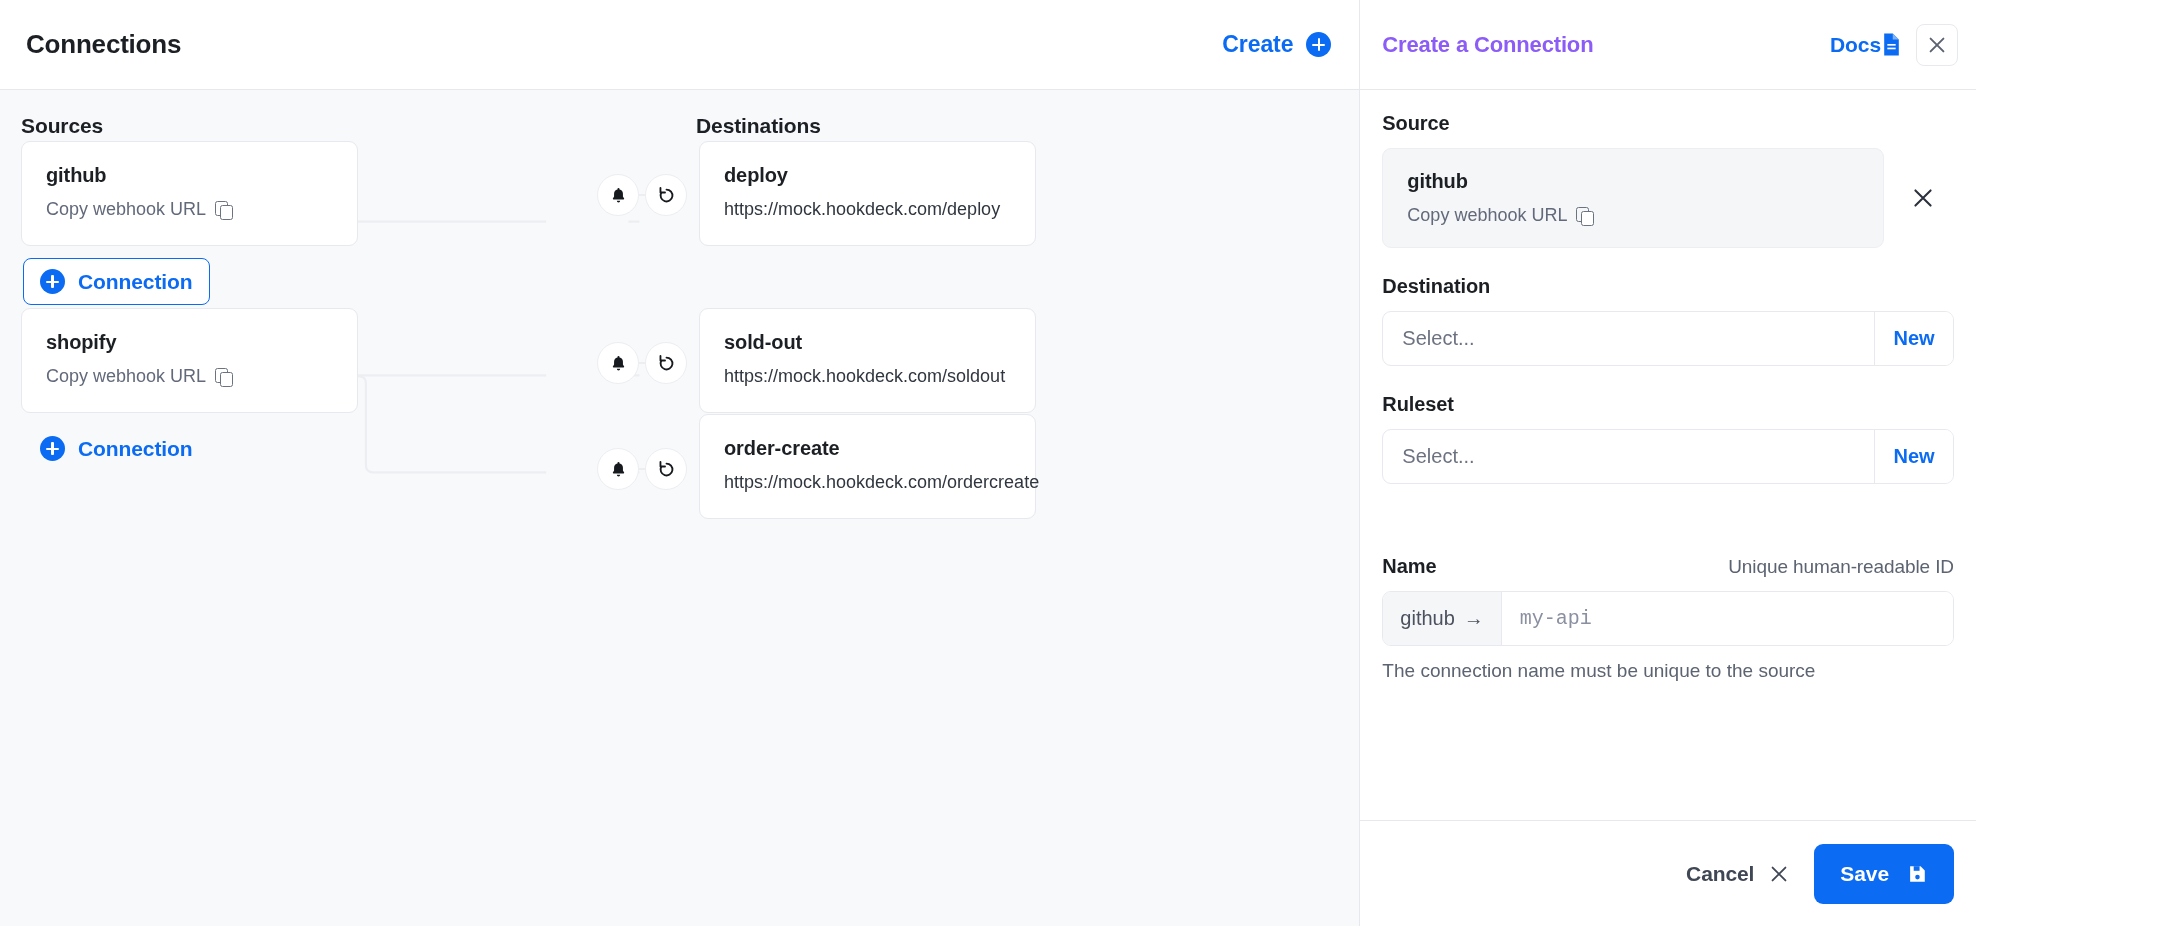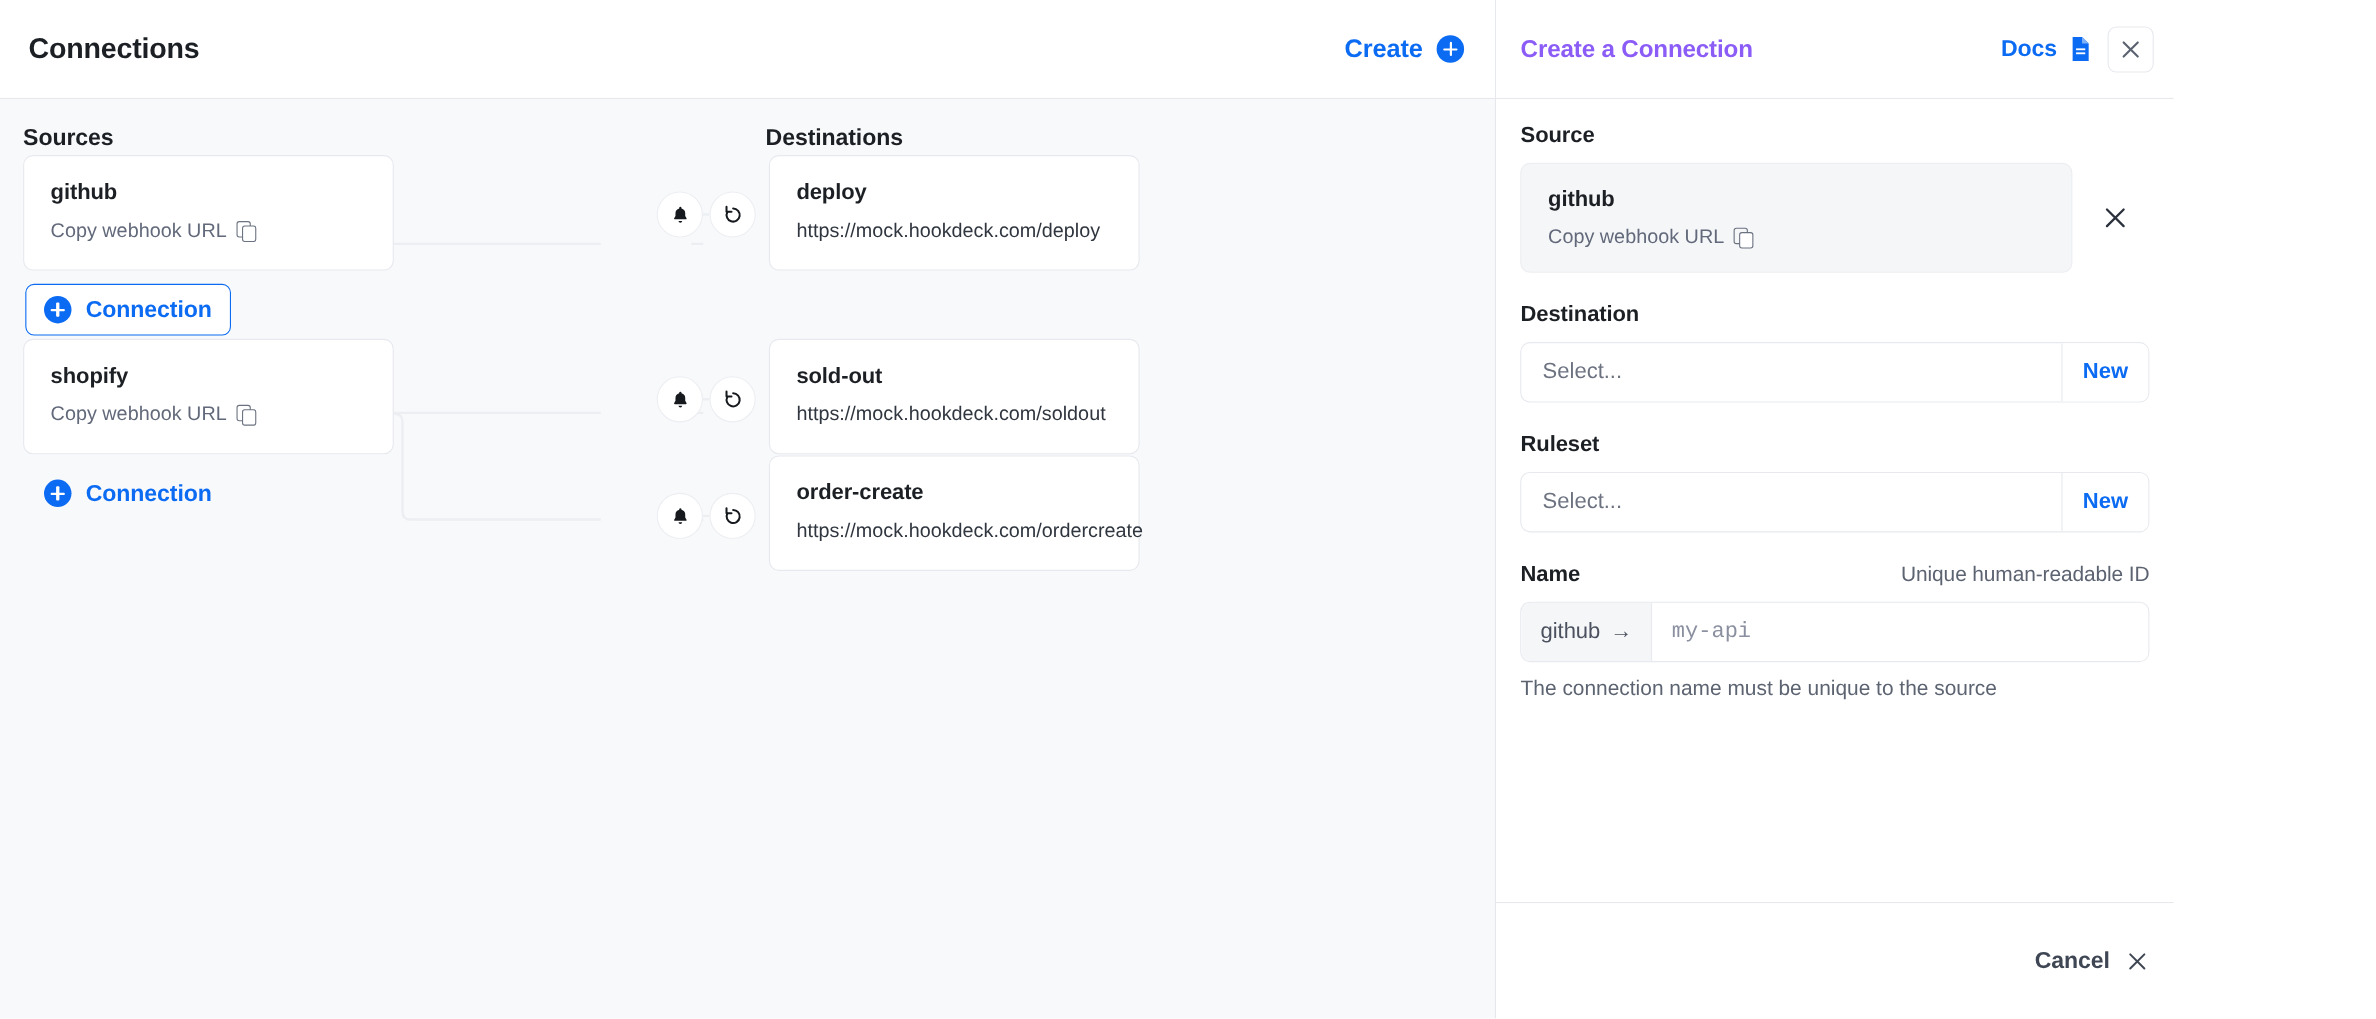--- a/index.html
+++ b/index.html
@@ -102,33 +102,33 @@
   }
   .right-header {
     height: 90px; min-height: 90px;
     border-bottom: 1px solid #e6e8ec;
     display: flex; align-items: center; justify-content: space-between;
     padding: 0 18px 0 22px;
   }
   .panel-title { font-size: 22px; font-weight: 700; color: #8b5cf6; letter-spacing: -0.15px; }
   .header-right { display: flex; align-items: center; gap: 14px; }
   .docs-link {
-    display: flex; align-items: center; gap: 11px;
+    display: flex; align-items: center; 
     cursor: pointer; background: none; border: none; font-family: inherit;
   }
   .docs-link .lbl { font-size: 21px; font-weight: 700; color: #0b6bf2; letter-spacing: -0.1px; }
   .close-box {
     width: 42px; height: 42px; border-radius: 8px;
     border: 1.4px solid #e7e9ee; background: #fff;
     display: flex; align-items: center; justify-content: center; cursor: pointer;
   }
 
   .right-body { flex: 1 1 auto; padding: 22px 22px 0 22px; overflow: hidden; }
   .field-label { font-size: 20px; font-weight: 700; color: #1c2024; letter-spacing: -0.1px; }
-  .field-label.row { display: flex; align-items: center; justify-content: space-between; }
+  .field-label.row { display: flex; align-items: center; justify-content: space-between; margin-top: 44px; }
   .field-hint { font-size: 19px; font-weight: 400; color: #5c6371; }
 
   .source-row { display: flex; align-items: center; gap: 8px; margin-top: 13px; }
   .source-chip {
     flex: 1 1 auto; background: #f5f6f8;
     border: 1.4px solid #eceef1; border-radius: 9px;
     padding: 21px 24px;
   }
   .source-chip .node-title { font-size: 20px; }
   .remove-src {
@@ -382,16 +382,24 @@
       <div class="helper-text">The connection name must be unique to the source</div>
     </div>
 
     <div class="right-footer">
       <button class="cancel-btn">
         <span>Cancel</span>
         <svg width="22" height="22" viewBox="0 0 24 24">
           <path d="M5 5 19 19M19 5 5 19" stroke="#3f4654" stroke-width="2" stroke-linecap="round"></path>
         </svg>
       </button>
+      <button class="save-btn">
+        <span>Save</span>
+        <svg width="22" height="22" viewBox="0 0 24 24">
+          <path d="M4.5 3.5h11.4L20.5 8.1V20.5H4.5Z" fill="#ffffff"></path>
+          <rect x="8.4" y="3.5" width="6.4" height="5" fill="#0b6bf2"></rect>
+          <circle cx="12.5" cy="15.4" r="2.5" fill="#0b6bf2"></circle>
+        </svg>
+      </button>
     </div>
 
   </div>
 </div>
 
 </body></html>

